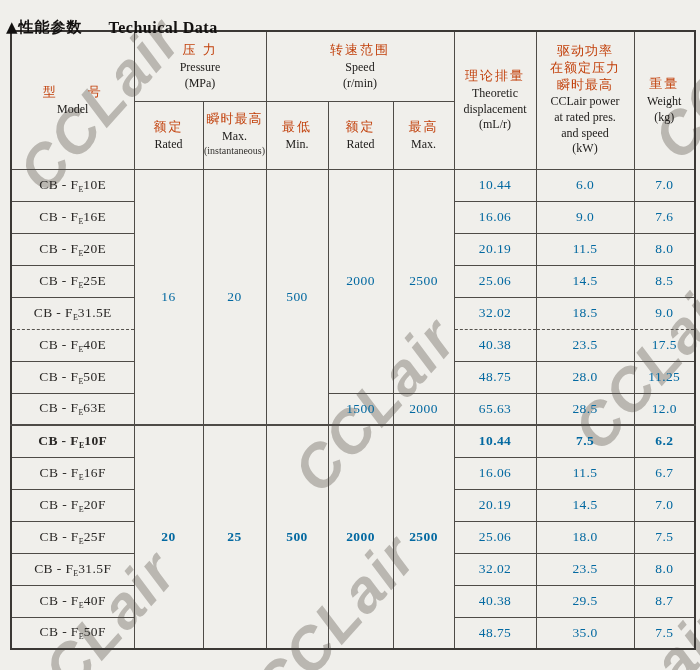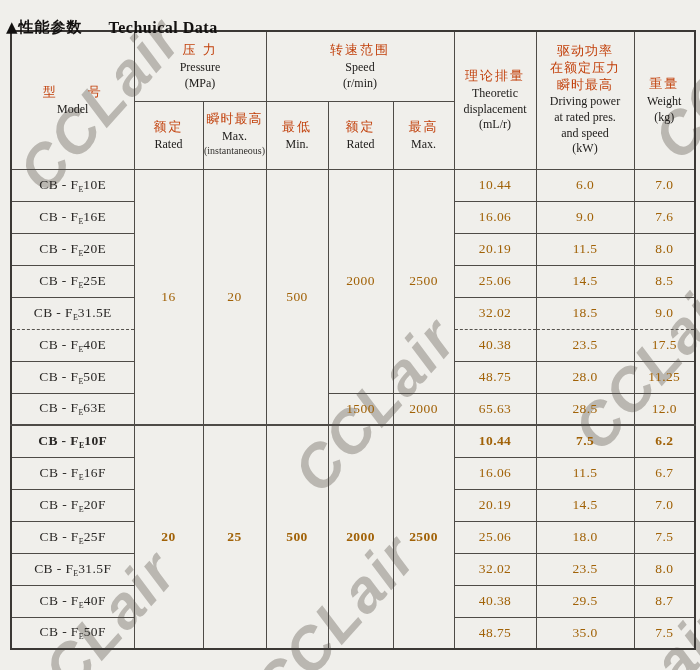--- a/index.html
+++ b/index.html
@@ -40,21 +40,21 @@
     border:1px solid #4e4b47;
     padding:0;margin:0;text-align:center;vertical-align:middle;
     font-weight:400;background:transparent;overflow:hidden;
   }
   tr.h1{height:70px;} tr.h2{height:68px;}
   tbody tr{height:32px;}
   .zh{font-size:13px;letter-spacing:2px;line-height:1.45;color:#c2410c;}
   .zh.tight{letter-spacing:1px;line-height:1.3;font-family:Liberation Mono, monospace;}
   .en{font-size:12px;line-height:1.3;color:#22201e;}
   .note{font-size:10px;line-height:1.4;color:#33312e;}
-  td.num{font-size:13.5px;letter-spacing:0.4px;color:#a16207;}
+  td.num{font-size:13.5px;letter-spacing:0.4px;color:#0369a1;}
   td.model{font-size:13.5px;letter-spacing:0.4px;color:#2b2927;}
   .sub{font-size:8px;vertical-align:-3px;letter-spacing:0;}
   
   td.dash-b{border-bottom:1px dashed #55524d;}
   td.dash-t{border-top:1px dashed #55524d;font-family:Liberation Serif, serif;}
   
   tr.sect td{border-top-width:2px;font-weight:bold;}
 </style>
 </head>
 <body>
@@ -103,21 +103,21 @@
       <th rowspan="2">
         <div class="zh">理论排量</div>
         <div class="en">Theoretic</div>
         <div class="en">displacement</div>
         <div class="en">(mL/r)</div>
       </th>
       <th rowspan="2">
         <div class="zh tight">驱动功率</div>
         <div class="zh tight">在额定压力</div>
         <div class="zh tight">瞬时最高</div>
-        <div class="en">Driving power</div>
+        <div class="en">CCLair power</div>
         <div class="en">at rated pres.</div>
         <div class="en">and speed</div>
         <div class="en">(kW)</div>
       </th>
       <th rowspan="2">
         <div class="zh">重量</div>
         <div class="en">Weight</div>
         <div class="en">(kg)</div>
       </th>
     </tr>

